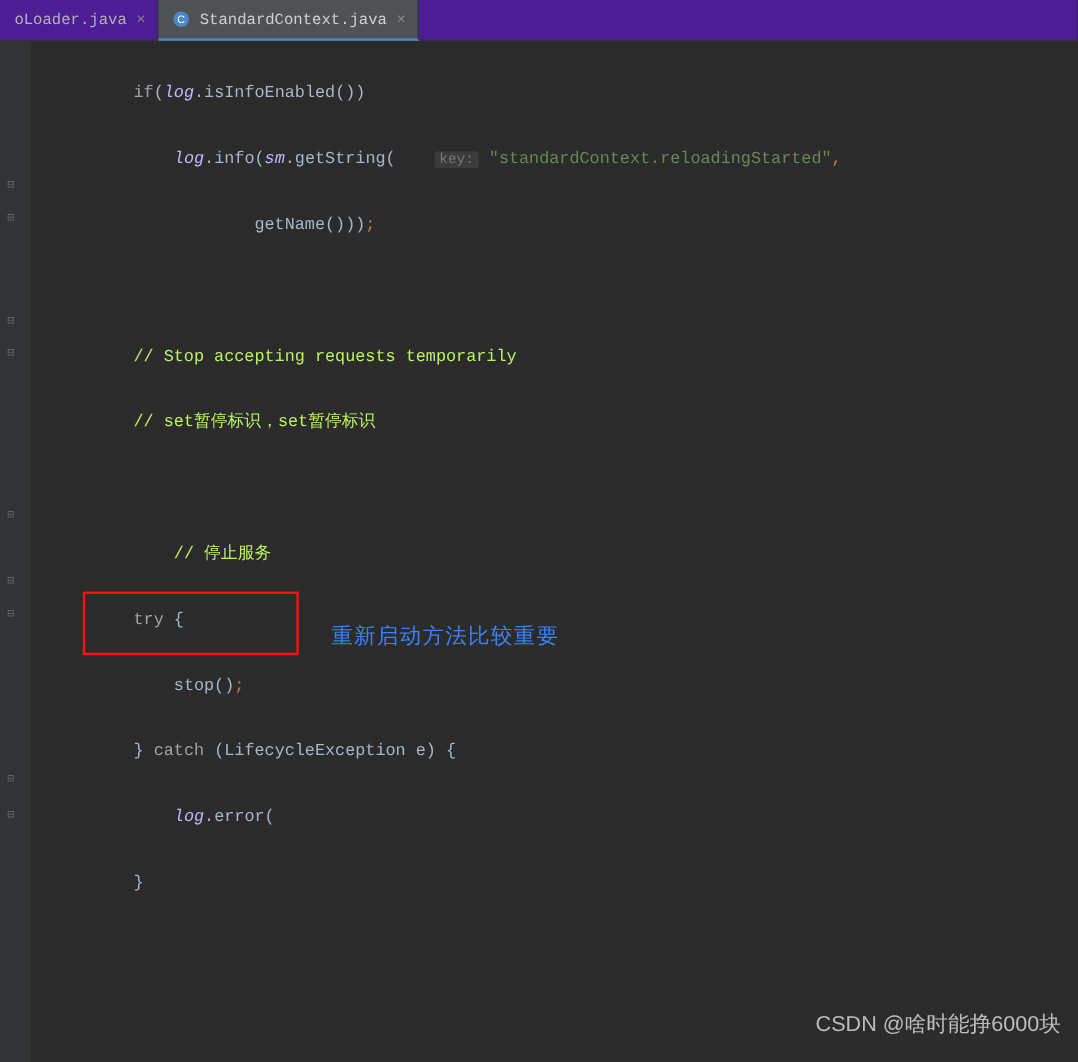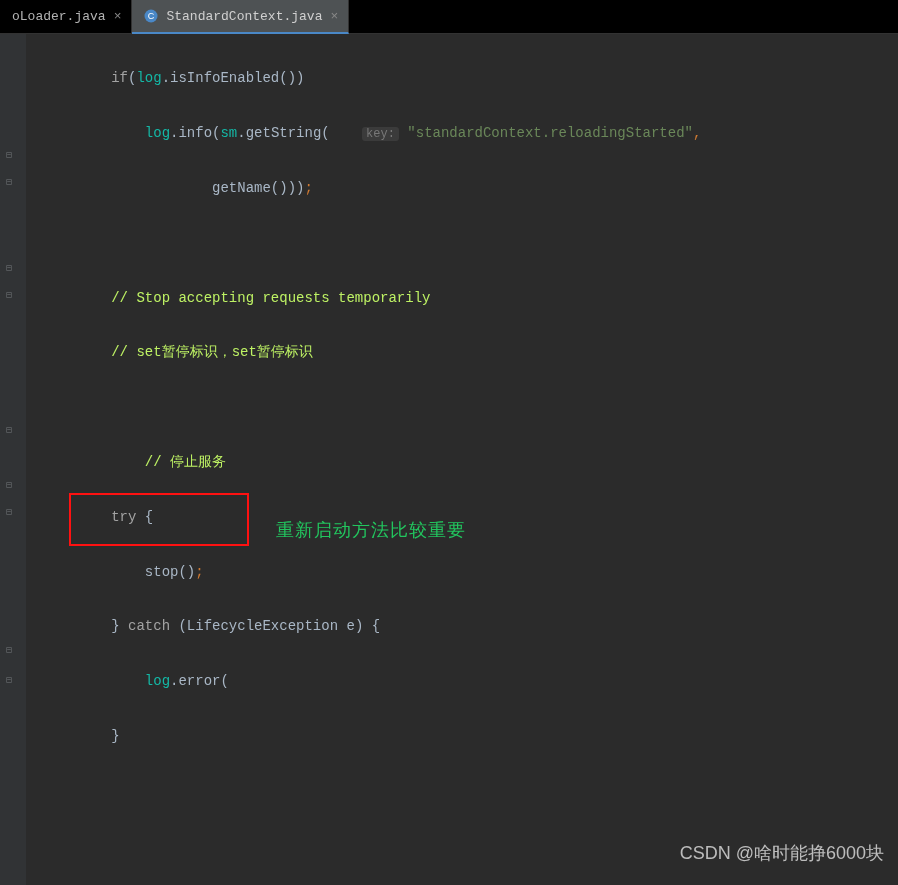--- a/index.html
+++ b/index.html
@@ -8,21 +8,21 @@
   background:#2b2b2b;
   color:#a9b7c6;
   width:898px;
   height:885px;
   overflow:hidden;
   position:relative;
 }
 .tabs {
   display:flex;
   height:34px;
-  background:#000000;
+  background:#4c1d95;
   border-bottom:1px solid #323232;
 }
 .tab {
   display:flex;
   align-items:center;
   padding:0 10px 0 12px;
   color:#b3b3b3;
   font-size:13px;
   border-right:1px solid #323232;
   cursor:pointer;
@@ -60,31 +60,31 @@
   font-size:14px;
   line-height:27.4px;
   white-space:pre;
   position:relative;
 }
 .line { height:27.4px; }
 .kw   { color:#a3a3a3; }           
 .pun  { color:#cc7832; }           
 .str  { color:#6a8759; }           
 .cm   { color:#bef264; }           
-.fld  { color:#14b8a6; }           
+.fld  { color:#c4b5fd; font-style:italic; }           
 .par  { color:#a9b7c6; }           
 .hint { color:#787878; background:#3b3b3b; padding:0 4px; border-radius:3px; font-size:12px;margin-left:24px; }
 .redbox {
   position:absolute;
   border:2px solid #ff1111;
   pointer-events:none;
 }
 .red-anno {
   position:absolute;
-  color:#22c55e;
+  color:#3b82f6;
   font-family:Liberation Serif, serif;
   font-size:18px;
   letter-spacing:1px;
 }
 .watermark {
   position:absolute;
   right:14px;
   bottom:20px;
   color:#ccc;
   font-size:18px;

